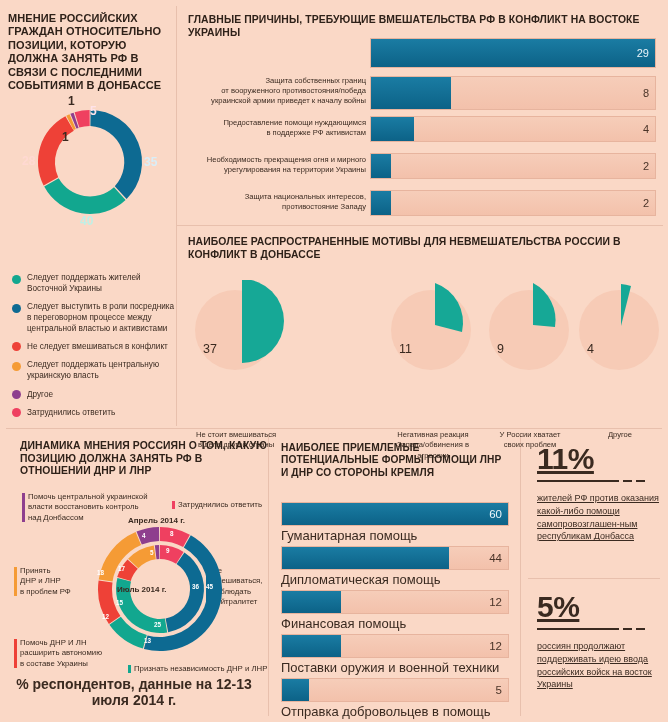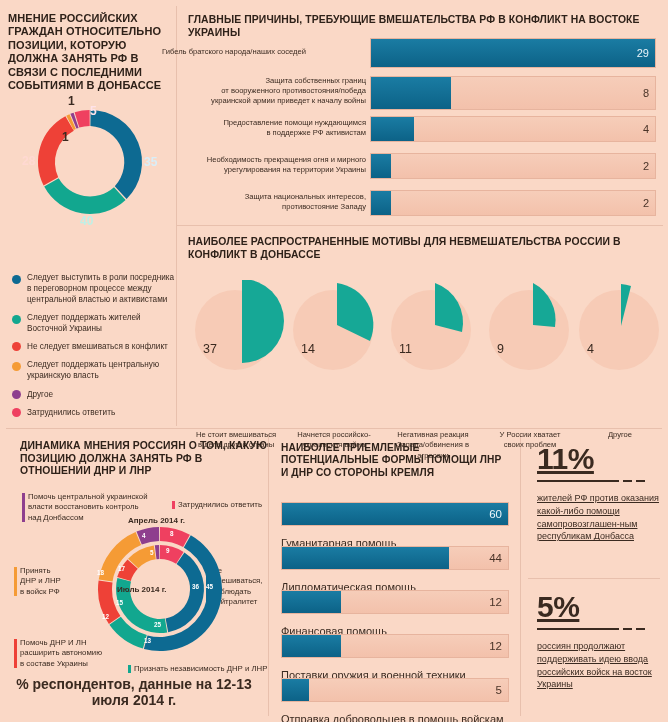--- a/index.html
+++ b/index.html
@@ -88,21 +88,21 @@
   #panelE { position:absolute; left:269px; top:430px; width:251px; height:256px; }
   #panelE .sect-title { position:absolute; left:12px; top:12px; width:228px; font-size:10.2px; }
   .brow2 { position:absolute; left:12px; width:228px; }
   .btrack2 { position:relative; height:24px;
     background:linear-gradient(180deg,#f6cdb9,#f3c1ab); border:1px solid #e7b49e; }
   .bfill2 { position:absolute; left:0; top:0; height:100%;
     background:linear-gradient(180deg,#1a7ca3,#0c6287); }
   .bval2 { position:absolute; right:6px; top:50%; transform:translateY(-50%);
     font-size:11.5px; color:#4a3428; }
   .bval2.inside { color:#eaf4fa; }
-  .blab2 { font-size:11px; color:#3a2a20; padding-top:10px; line-height:1.3; }
+  .blab2 { font-size:13px; color:#3a2a20; padding-top:2px; line-height:1.3; }
 
   
   #panelF { position:absolute; left:521px; top:430px; width:147px; height:292px; }
   .statbox { position:absolute; left:16px; width:124px;text-decoration:underline; }
   .statnum { font-size:30px; font-weight:bold; color:#3a2a20; line-height:1; letter-spacing:-.5px; }
   .statrule { position:relative; height:10px; margin:3px 0 5px 0; }
   .statrule .r1 { position:absolute; left:0; top:3px; width:82px; height:2.4px; background:#3a2a20; }
   .statrule .r2 { position:absolute; left:86px; top:3px; width:9px; height:2.4px; background:#3a2a20; }
   .statrule .r3 { position:absolute; left:99px; top:3px; width:9px; height:2.4px; background:#3a2a20; }
   .stattxt { font-size:9px; line-height:1.42; color:#3a2a20; }
@@ -142,26 +142,26 @@
       <span class="dlab" style="left:112px;top:63px;color:#d9eef8;margin-left:12px;">35</span>
       <span class="dlab" style="left:60px;top:122px;color:#bff0e6;">40</span>
       <span class="dlab" style="left:2px;top:62px;color:#ffd9d2;">28</span>
       <span class="dlab" style="left:42px;top:38px;color:#3a2a20;">1</span>
       <span class="dlab" style="left:48px;top:2px;color:#3a2a20;">1</span>
       <span class="dlab" style="left:70px;top:12px;color:#ffe3ea;">5</span>
     </div>
 
     <div id="legendA">
       <div class="lg-row">
+        <span class="lg-dot" style="background:#12a78f"></span>
+        <span class="lg-txt">Следует поддержать жителей Восточной Украины</span>
+      </div>
+      <div class="lg-row">
         <span class="lg-dot" style="background:#0d6a92"></span>
         <span class="lg-txt">Следует выступить в роли посредника в переговорном процессе между центральной властью и активистами</span>
-      </div>
-      <div class="lg-row">
-        <span class="lg-dot" style="background:#12a78f"></span>
-        <span class="lg-txt">Следует поддержать жителей Восточной Украины</span>
       </div>
       <div class="lg-row one">
         <span class="lg-dot" style="background:#ee4137"></span>
         <span class="lg-txt">Не следует вмешиваться в конфликт</span>
       </div>
       <div class="lg-row">
         <span class="lg-dot" style="background:#f59b35"></span>
         <span class="lg-txt">Следует поддержать центральную украинскую власть</span>
       </div>
       <div class="lg-row one">
@@ -172,21 +172,20 @@
         <span class="lg-dot" style="background:#ef4060"></span>
         <span class="lg-txt">Затруднились ответить</span>
       </div>
     </div>
   </div>
 
   <div id="panelB">
     <div class="sect-title">ГЛАВНЫЕ ПРИЧИНЫ, ТРЕБУЮЩИЕ ВМЕШАТЕЛЬСТВА РФ В КОНФЛИКТ НА ВОСТОКЕ УКРАИНЫ</div>
 
     <div class="barrow" style="top:38px;">
-      <div class="blabel" style="top:9px;">Гибель братского народа/наших соседей</div>
       <div class="bartrack" style="left:182px;width:286px;">
         <div class="barfill" style="width:100%"></div>
         <span class="barval inside">29</span>
       </div>
     </div>
 
     <div class="barrow" style="top:76px;height:34px;">
       <div class="blabel" style="top:0;right:290px;white-space:pre-line;">Защита собственных границ
 от вооруженного противостояния/победа
 украинской армии приведет к началу войны</div>
@@ -230,29 +229,20 @@
     <div class="pieitem" style="left:12px;">
       <svg width="96" height="96" viewBox="0 0 96 96">
         <circle cx="46" cy="50" r="40" fill="#f7cbb6"></circle>
         <path d="M 53 41 L 53 -1 A 42 42 0 0 1 53 83 Z" fill="#16a896" transform="translate(0,0)"></path>
       </svg>
       <span class="pieval">37</span>
       <div class="pielab" style="left:-2px;white-space:pre-line;">Не стоит вмешиваться
 в дела другой страны</div>
     </div>
 
-    <div class="pieitem" style="left:110px;">
-      <svg width="96" height="96" viewBox="0 0 96 96">
-        <circle cx="46" cy="50" r="40" fill="#f7cbb6"></circle>
-        <path d="M 50 45 L 50 3 A 42 42 0 0 1 83 61 Z" fill="#16a896"></path>
-      </svg>
-      <span class="pieval">14</span>
-      <div class="pielab" style="left:-2px;white-space:pre-line;">Начнется российско-
-украинская война</div>
-    </div>
 
     <div class="pieitem" style="left:208px;">
       <svg width="96" height="96" viewBox="0 0 96 96">
         <circle cx="46" cy="50" r="40" fill="#f7cbb6"></circle>
         <path d="M 50 45 L 50 3 A 42 42 0 0 1 77 52 Z" fill="#16a896"></path>
       </svg>
       <span class="pieval">11</span>
       <div class="pielab" style="left:-4px;width:104px;white-space:pre-line;">Негативная реакция
 Запада/обвинения в агрессии</div>
     </div>
@@ -280,21 +270,21 @@
   <div id="panelD">
     <div class="sect-title">ДИНАМИКА МНЕНИЯ РОССИЯН О ТОМ, КАКУЮ ПОЗИЦИЮ ДОЛЖНА ЗАНЯТЬ РФ В ОТНОШЕНИИ ДНР И ЛНР</div>
   </div>
 
   <div class="tag purple" style="left:22px;top:492px;width:150px;white-space:pre-line;">Помочь центральной украинской
 власти восстановить контроль
 над Донбассом</div>
   <div class="tag pink" style="left:172px;top:500px;width:96px;">Затруднились ответить</div>
   <div class="tag orange" style="left:14px;top:566px;width:78px;white-space:pre-line;">Принять
 ДНР и ЛНР
-в войск РФ</div>
+в проблем РФ</div>
   <div class="tag blue" style="left:206px;top:566px;width:62px;white-space:pre-line;">Не вмешиваться,
 соблюдать
 нейтралитет</div>
   <div class="tag red" style="left:14px;top:638px;width:106px;white-space:pre-line;">Помочь ДНР И ЛН
 расширить автономию
 в составе Украины</div>
   <div class="tag teal" style="left:128px;top:664px;width:140px;">Признать независимость ДНР и ЛНР</div>
 
   <div id="donutD">
     <svg width="128" height="128" viewBox="0 0 128 128">

